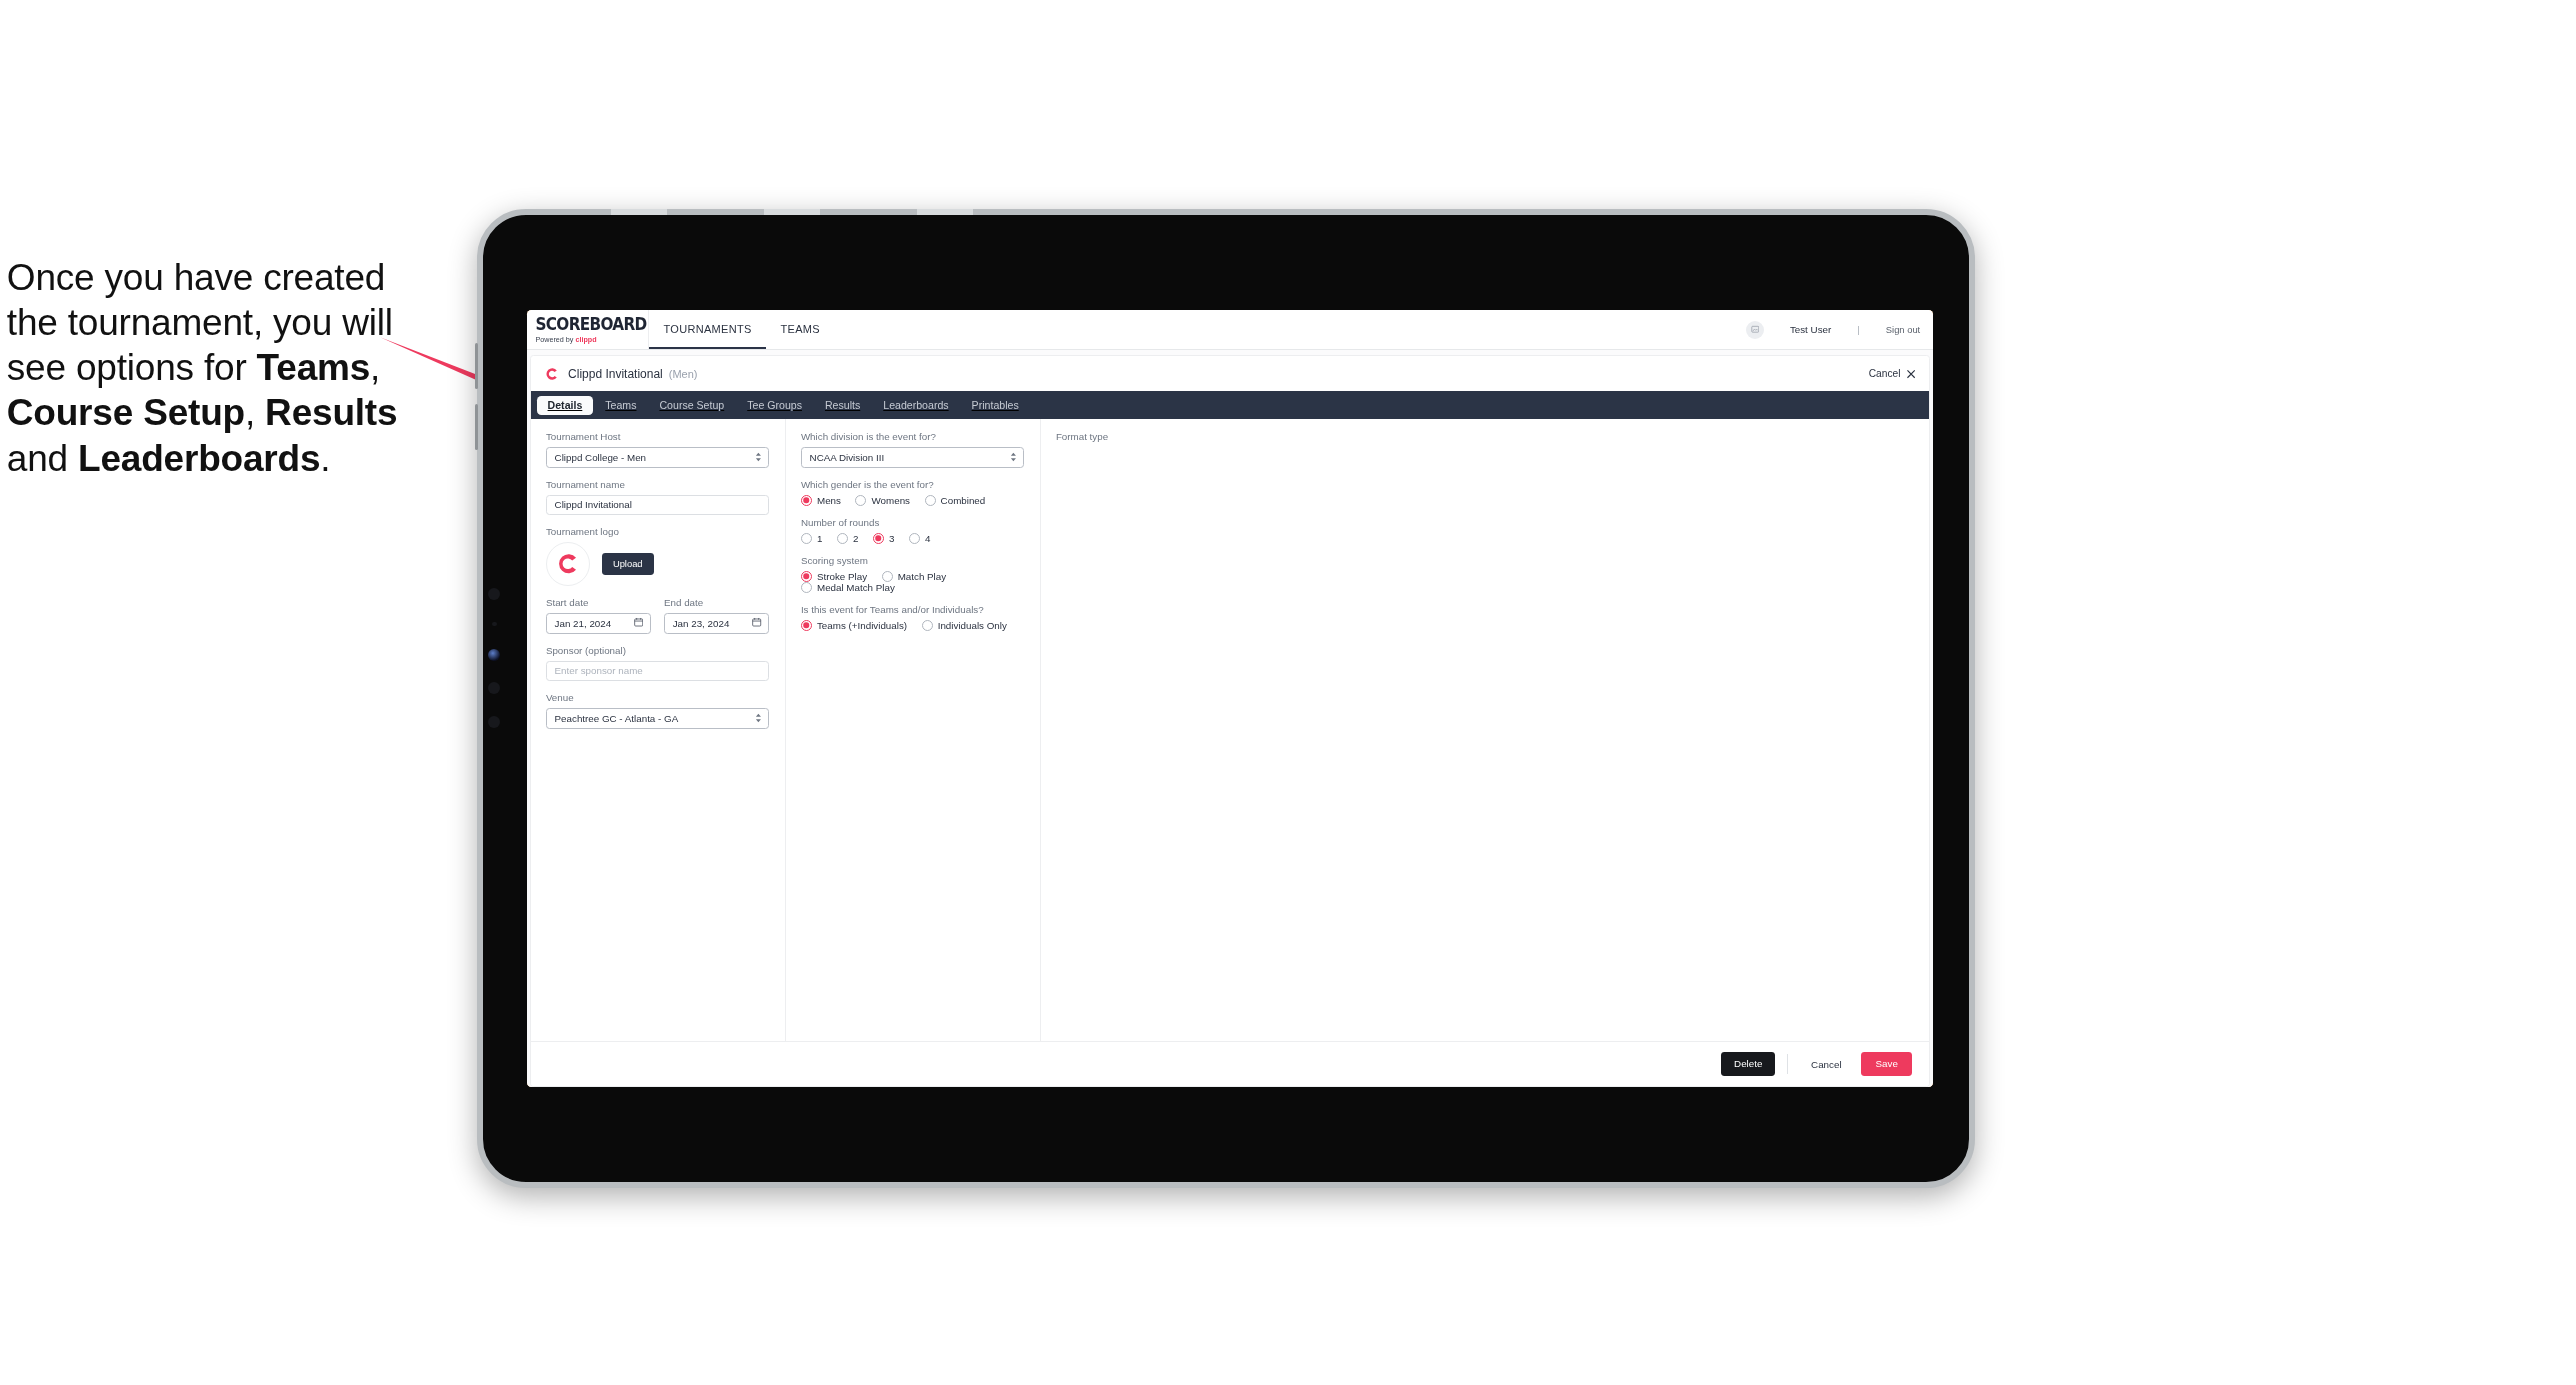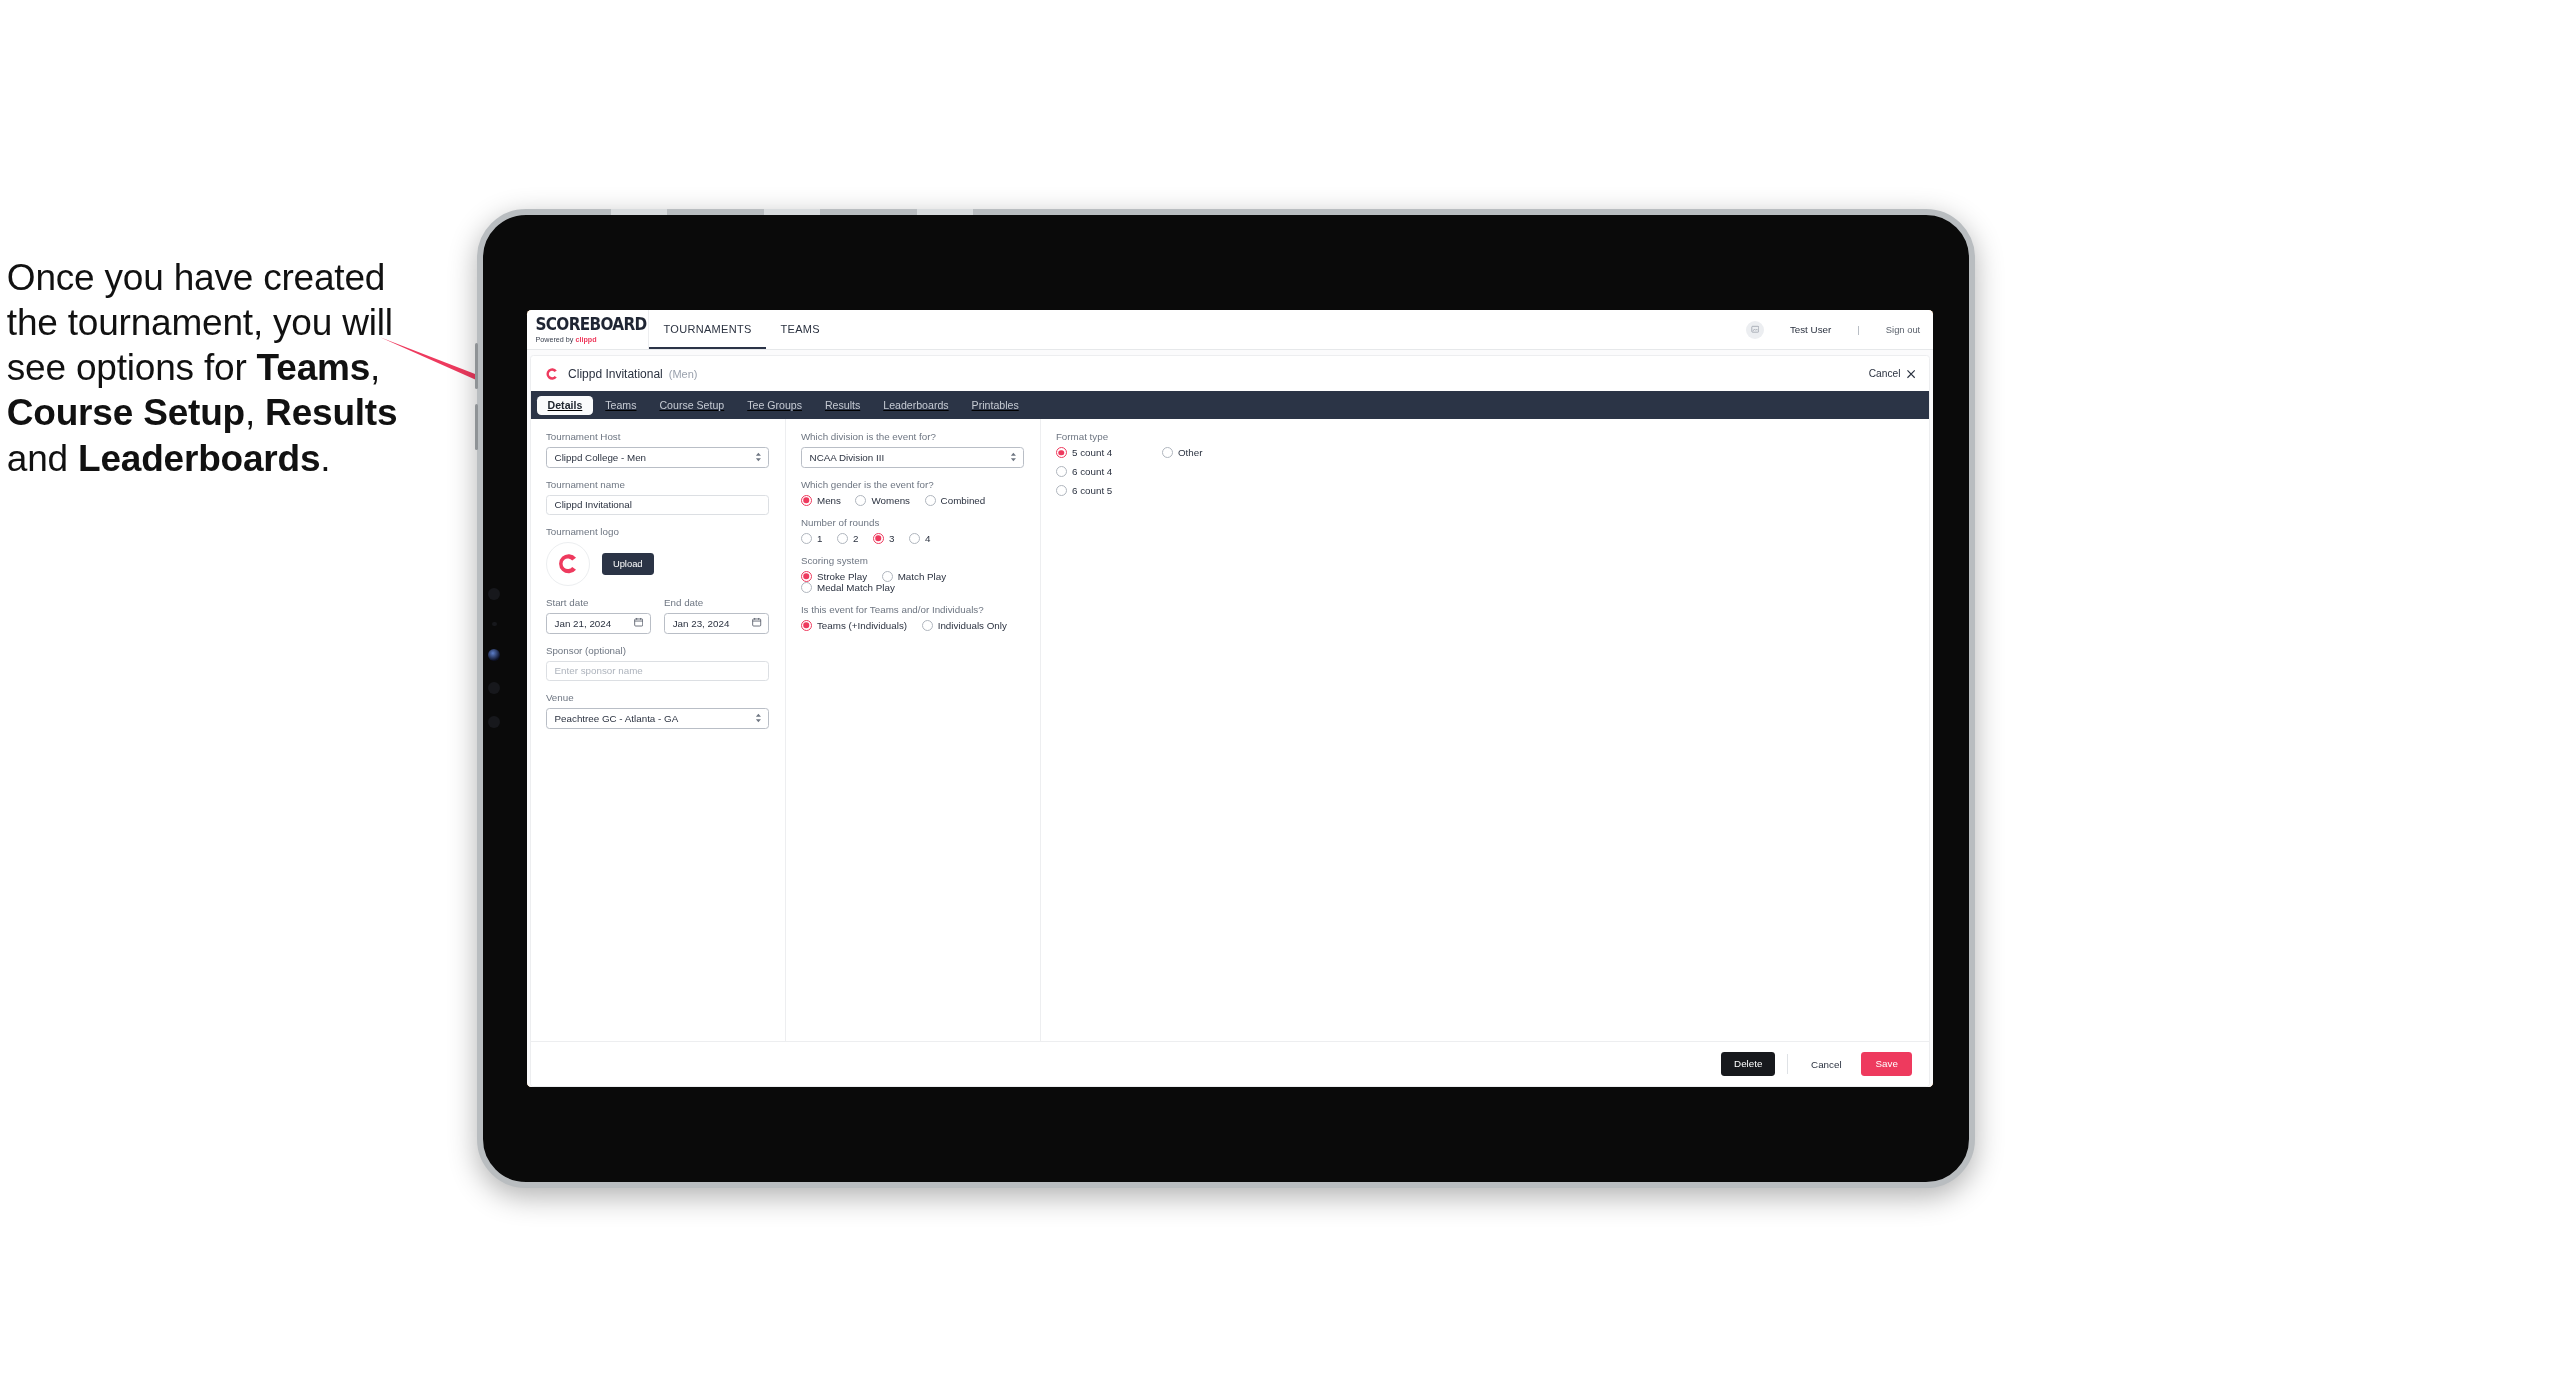--- a/index.html
+++ b/index.html
@@ -353,42 +353,20 @@
               </div>
               <div class="ritem">
                 <span class="radio"></span>
                 <span class="rlabel">Individuals Only</span>
               </div>
             </div>
           </div>
 
           <div class="col" id="col3">
             <div class="flabel">Format type</div>
-            <div id="fmtwrap">
-              <div id="fmtleft" class="rstack">
-                <div class="ritem">
-                  <span class="radio on"></span>
-                  <span class="rlabel">5 count 4</span>
-                </div>
-                <div class="ritem">
-                  <span class="radio"></span>
-                  <span class="rlabel">6 count 4</span>
-                </div>
-                <div class="ritem">
-                  <span class="radio"></span>
-                  <span class="rlabel">6 count 5</span>
-                </div>
-              </div>
-              <div class="rstack">
-                <div class="ritem">
-                  <span class="radio"></span>
-                  <span class="rlabel">Other</span>
-                </div>
-              </div>
-            </div>
           </div>
 
         </div>
 
         <div id="footer">
           <div id="btnDelete">Delete</div>
           <div id="vdiv"></div>
           <div id="btnCancel">Cancel</div>
           <div id="btnSave">Save</div>
         </div>

